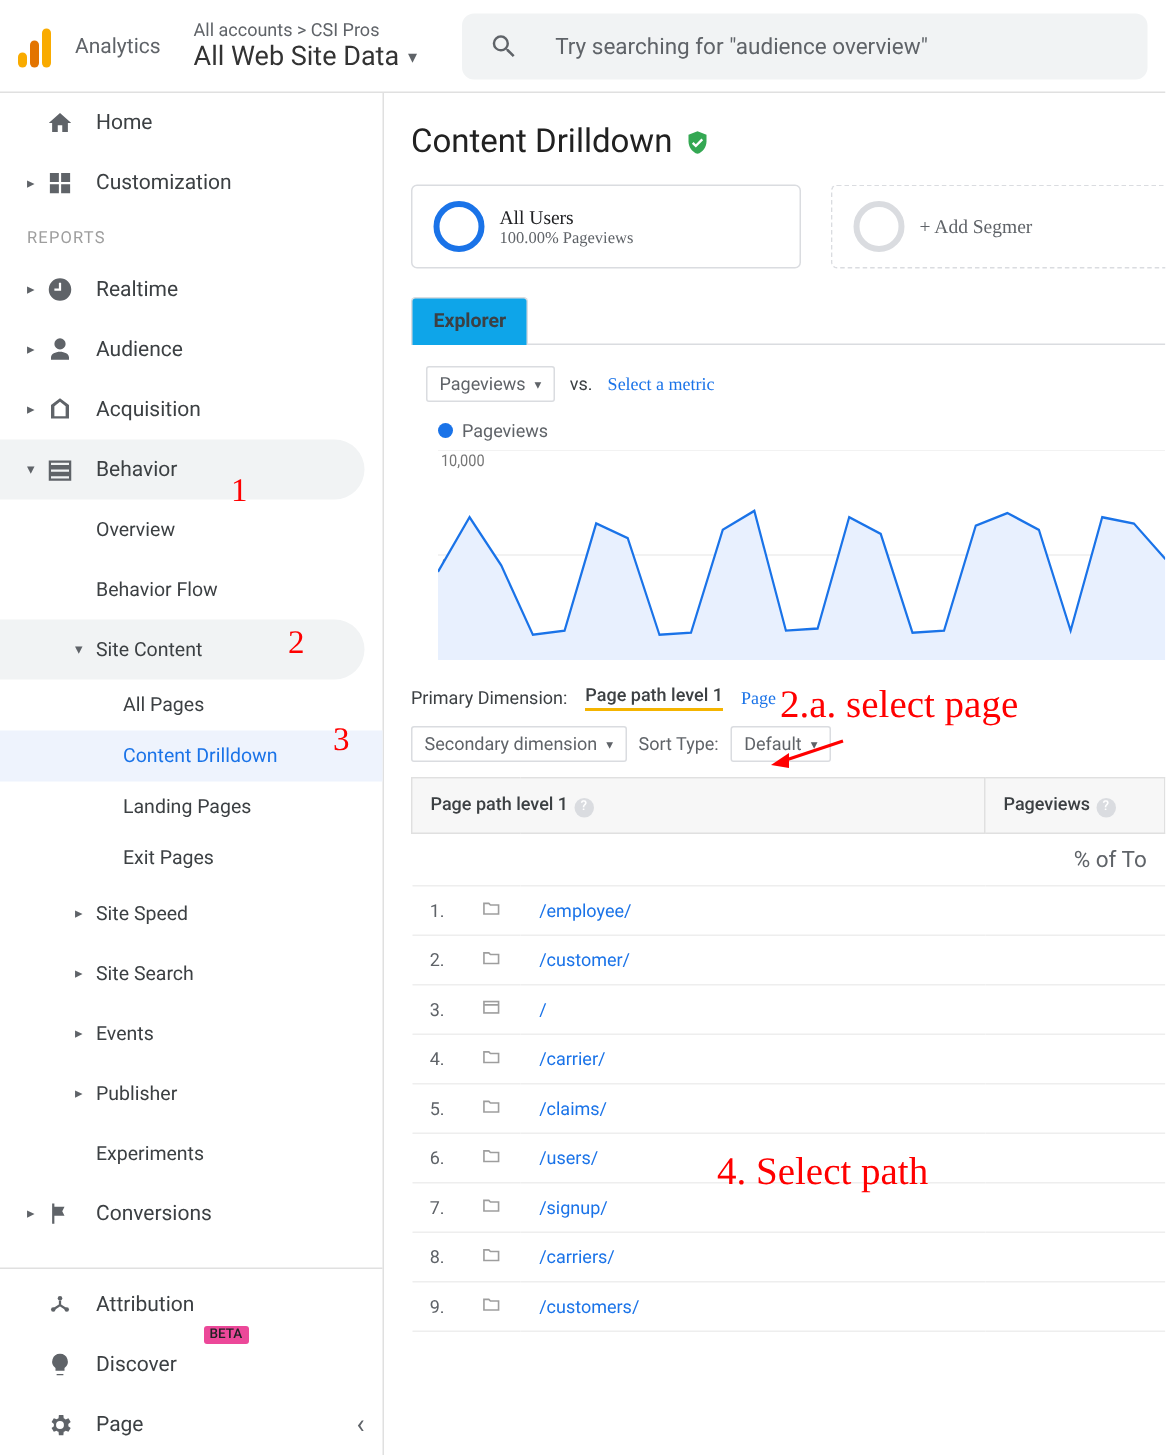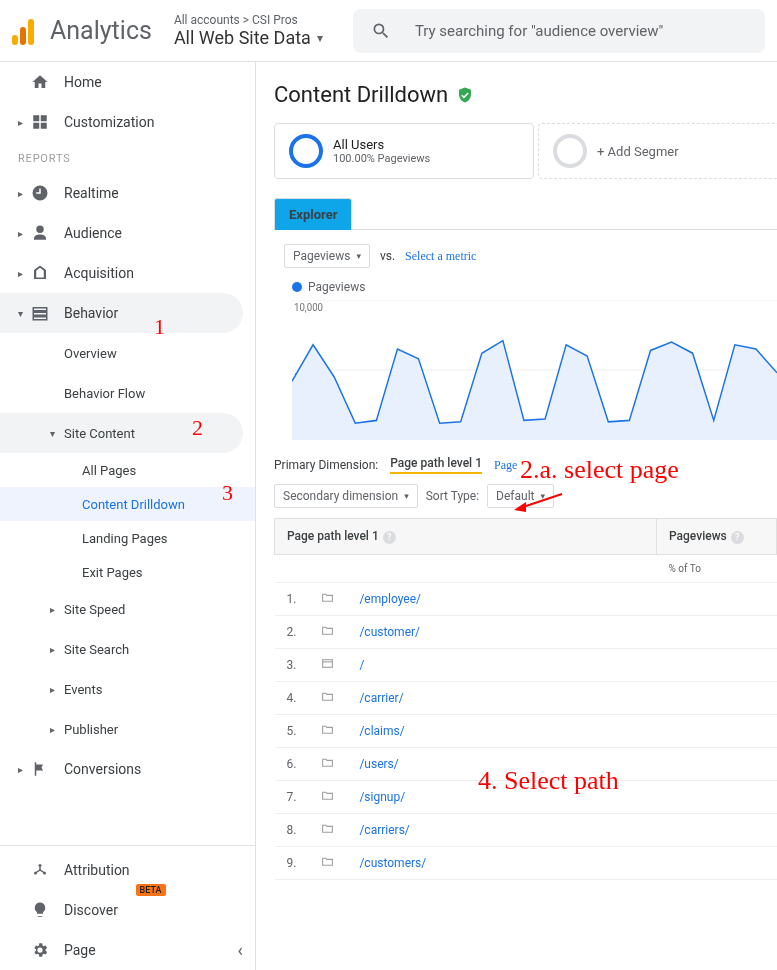--- a/index.html
+++ b/index.html
@@ -4,21 +4,21 @@
 <style>
   * { box-sizing: border-box; margin: 0; padding: 0; }
   body { font-family: Roboto, Arial, sans-serif; font-size: 13px; color: #3c4043; background: #fff; width: 777px; height: 970px; overflow: hidden; position: relative; }
   
   
   .hdr { display: flex; align-items: center; height: 62px; border-bottom: 1px solid #e0e0e0; padding: 0 12px; }
   .logo { width: 28px; height: 28px; display:flex; align-items:flex-end; gap:2px; margin-right:10px;}
   .logo .b1{width:6px;height:10px;background:#f9ab00;border-radius:3px;}
   .logo .b2{width:6px;height:18px;background:#e37400;border-radius:3px;}
   .logo .b3{width:6px;height:26px;background:#f9ab00;border-radius:3px;}
-  .ptitle { font-size: 25px; color: #5f6368; font-weight:400; }
+  .ptitle { font-size: 14px; color: #5f6368; font-weight:400; }
   .bc-wrap { margin-left: 22px; display:flex; flex-direction:column; }
   .bc { font-size: 12px; color: #5f6368; }
   .bc-sel { font-size: 18px; color: #333; display:flex; align-items:center; gap:6px; cursor:pointer;}
   .bc-sel:after{content:"▾"; font-size:12px; color:#5f6368;}
   .search-wrap { margin-left: 30px; display:flex; align-items:center; background:#f1f3f4; border-radius:8px; height:44px; padding:0 18px; flex:1; color:#5f6368;}
   .search-wrap svg{width:20px;height:20px;fill:#5f6368;margin-right:24px;}
   .search-wrap span{font-size:15px;}
 
   
   .body { display:flex; height: calc(970px - 62px); }
@@ -31,28 +31,28 @@
   .s-item .exp { width:8px; font-size:10px; color:#5f6368; margin-right:4px;}
   .s-item .ico { width:20px; height:20px; margin-right:14px; display:flex; align-items:center; justify-content:center;}
   .s-item .ico svg{width:18px;height:18px;fill:#5f6368;}
   .s-hdr { padding:10px 18px 8px; font-size:11px; color:#9e9e9e; letter-spacing:0.8px;}
   .s-item.active { background:#f1f3f4; border-radius:0 20px 20px 0; margin-right:12px;}
   .s-sub { padding-left:64px; font-size:13px;}
   .s-sub .exp{width:12px; margin-left:-14px; margin-right:2px; font-size:10px; color:#5f6368;}
   .s-sub.active{background:#f1f3f4; border-radius:0 20px 20px 0; margin-right:12px;}
   .s-sub2 { padding-left:82px; font-size:13px; height:34px;}
   .s-sub2.active2{color:#d93025;}
-  .beta{background:#f97316;color:#202124;font-size:9px;padding:1px 4px;border-radius:2px;margin-left:6px;font-weight:500;margin-top:40px;}
+  .beta{background:#ec4899;color:#202124;font-size:9px;padding:1px 4px;border-radius:2px;margin-left:6px;font-weight:500;margin-top:40px;}
   .side-bottom{margin-top:auto; border-top:1px solid #e0e0e0; padding-top:4px;}
   .collapse{position:absolute; bottom:10px; right:12px; font-size:18px; color:#5f6368;}
 
   
   h1.pg { font-size:22px; font-weight:400; color:#212121; display:flex; align-items:center; gap:8px; margin-bottom:16px;}
   h1.pg svg{width:18px;height:18px;}
-  .seg-row{display:flex; gap:4px; margin-bottom:18px;}
+  .seg-row{display:flex; gap:20px; margin-bottom:18px;font-family:Liberation Serif, serif;}
   .seg{border:1px solid #dadce0; border-radius:4px; padding:10px 14px; display:flex; align-items:center; gap:10px; min-width:260px;}
   .seg.dash{border-style:dashed; color:#9e9e9e;}
   .circle{width:34px;height:34px;border:4px solid #1a73e8;border-radius:50%;}
   .circle.grey{border-color:#dadce0;}
   .seg-txt .t{font-size:13px;color:#202124;}
   .seg-txt .s{font-size:11px;color:#5f6368;}
   
   .tab-row{border-bottom:1px solid #dadce0;}
   .tab{display:inline-block;border:1px solid #dadce0;border-bottom:none;padding:8px 14px;font-size:13px;font-weight:bold;background:#0ea5e9;border-radius:3px 3px 0 0;position:relative;top:1px;}
   
@@ -73,21 +73,21 @@
   
   .ctrl-row{display:flex;align-items:center;gap:8px;padding-bottom:10px;font-size:12px;}
   
   table.data{width:100%;border-collapse:collapse;font-size:12px;}
   table.data th{background:#f7f7f7;border:1px solid #e0e0e0;padding:10px 12px;text-align:left;font-weight:500;color:#3c4043;}
   table.data td{border-bottom:1px solid #eee;padding:8px 12px;}
   table.data td.idx{width:30px;text-align:right;color:#5f6368;}
   table.data td.ico{width:22px;color:#9e9e9e;}
   table.data td.path a{color:#1a73e8;text-decoration:none;}
   .help{display:inline-block;width:13px;height:13px;border-radius:50%;background:#dadce0;color:#fff;font-size:9px;text-align:center;line-height:13px;margin-left:4px;}
-  .sumrow td{color:#5f6368;font-size:10px;padding:14px 12px;margin-top:40px;}
+  .sumrow td{text-align:right;color:#5f6368;font-size:15px;padding:14px 12px;margin-top:40px;}
 
   
   .anno{position:absolute;color:#ff0000;font-size:22px;font-family:"Times New Roman",serif;pointer-events:none;font-weight:400;}
   .anno.lg{font-size:26px;}
   .arrow{position:absolute;pointer-events:none;}
 </style>
 </head>
 <body>
 
 <div class="hdr">
@@ -199,20 +199,23 @@
         <span class="exp">▸</span>
         <span>Site Search</span>
       </div>
     <div class="s-sub">
         <span class="exp">▸</span>
         <span>Events</span>
       </div>
     <div class="s-sub">
         <span class="exp">▸</span>
         <span>Publisher</span>
+      </div>
+    <div class="s-sub">
+        <span>Experiments</span>
       </div>
     <div class="s-item">
       <span class="exp">▸</span>
       <span class="ico">
           <svg viewBox="0 0 24 24">
             <path d="M5 3v18h2v-7h9l-2-4 2-4H7V3z"></path>
           </svg>
         </span>
       <span>Conversions</span>
     </div>

